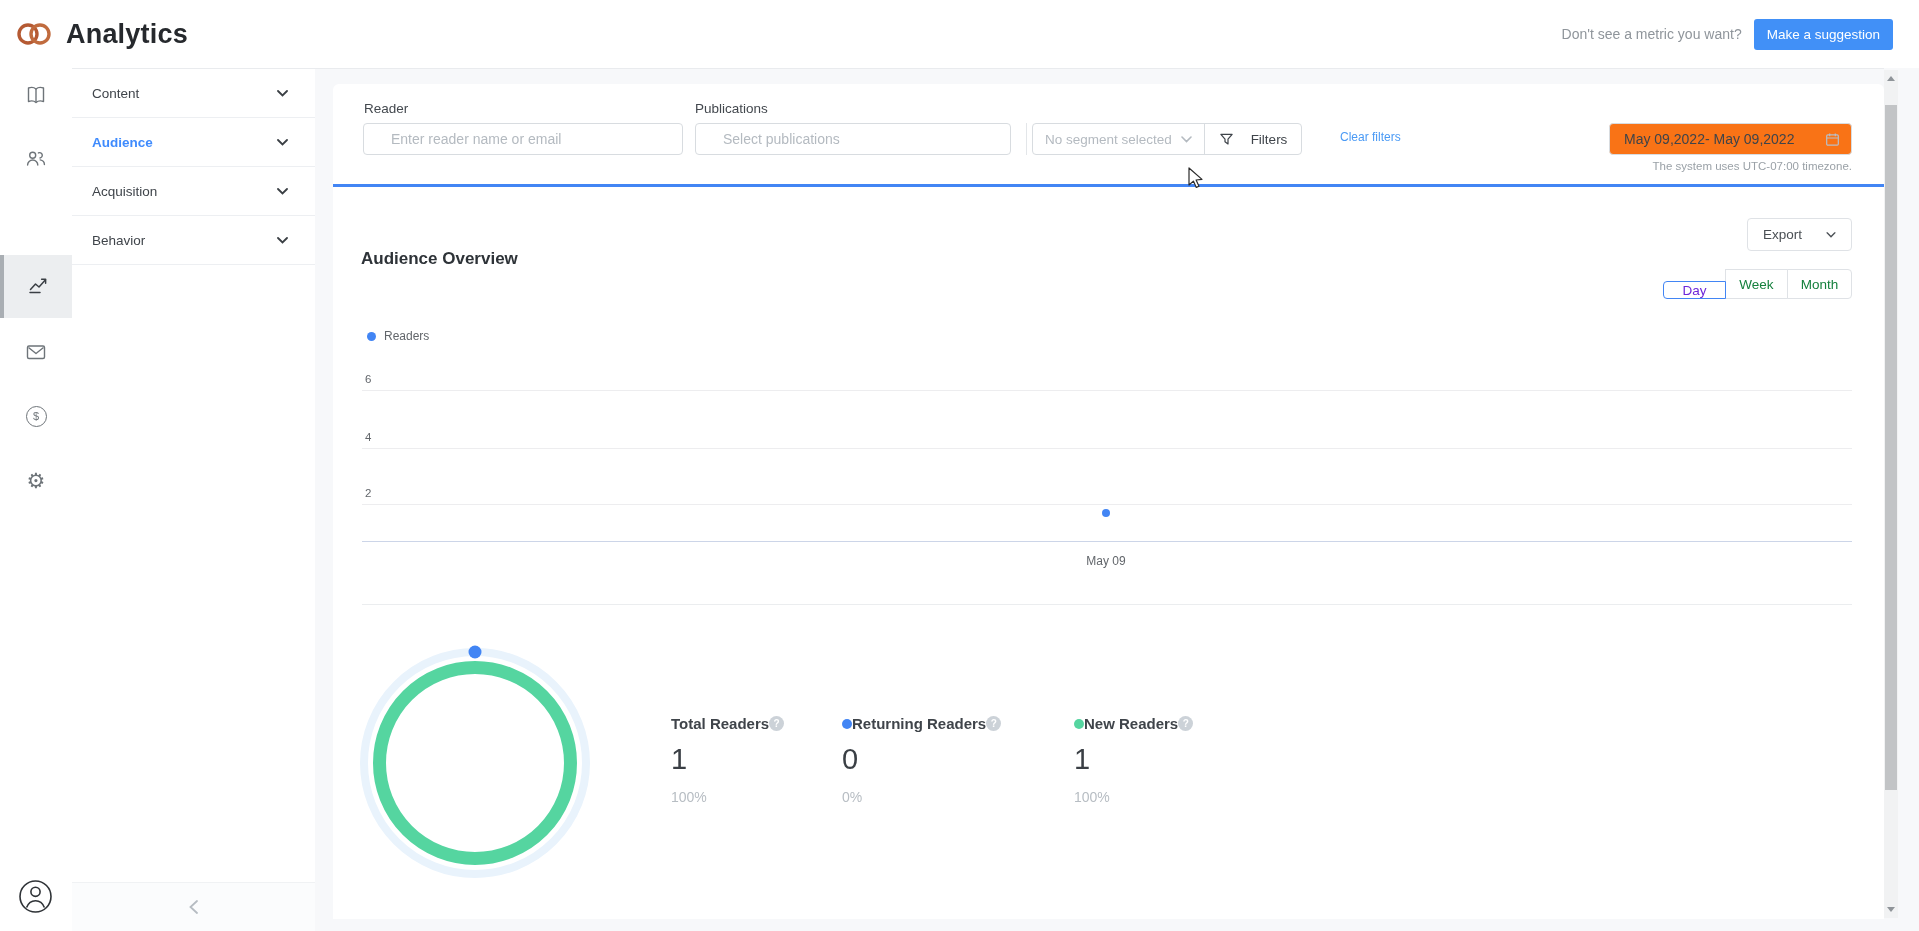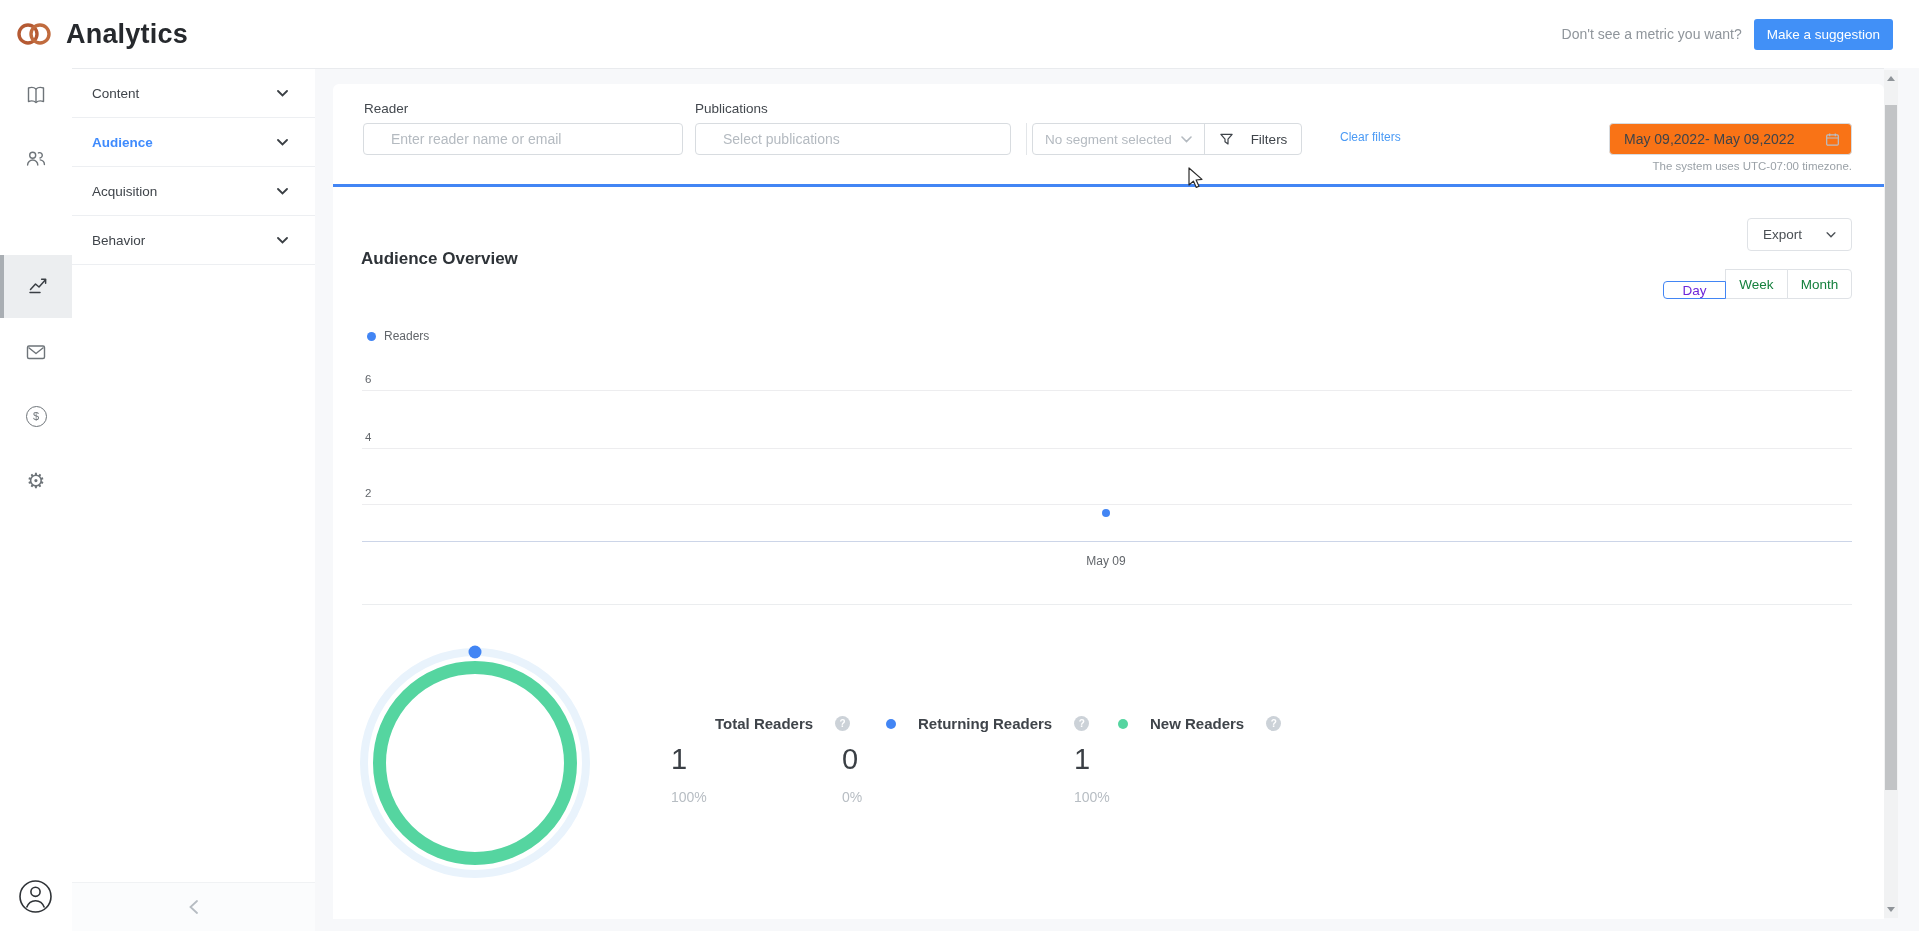--- a/index.html
+++ b/index.html
@@ -60,21 +60,21 @@
   .gridline { position:absolute; left:29px; width:1490px; height:1px; background:#ededef; }
   .axisline  { position:absolute; left:29px; width:1490px; height:1px; background:#ccd5e8; }
   .ytick { position:absolute; left:32px; font-size:11.5px; color:#62666b; }
   .data-point { position:absolute; left:769px; top:322px; width:8px; height:8px; border-radius:50%; background:#4285f4; }
   .xtick { position:absolute; left:740px; top:367px; width:66px; text-align:center; font-size:12px; color:#62666b; }
   .section-divider { position:absolute; left:29px; top:417px; width:1490px; height:1px; background:#ebedef; }
 
   .donut-wrap { position:absolute; left:22px; top:456px; width:240px; height:240px; }
 
   .stat-block { position:absolute; top:528px; }
-  .stat-label-row { display:flex; align-items:center; gap:22px;margin-left:44px; }
+  .stat-label-row { display:flex; align-items:center; gap:0; }
   .stat-dot { width:10px; height:10px; border-radius:50%; }
   .dot-blue { background:#4285f4; } .dot-green { background:#55d5a0; }
   .stat-label { font-size:15px; font-weight:600; color:#3f444a; }
   .help-badge { width:15px; height:15px; border-radius:50%; background:#ccd2d8; color:#fff; font-size:10px; font-weight:700; display:flex; align-items:center; justify-content:center; cursor:pointer; }
   .stat-value { margin-top:11px; font-size:29px; color:#3a3f45; }
   .stat-pct { margin-top:13px; font-size:14px; color:#b7bdc3; }
 
   
   .scrollbar { position:absolute; left:1884px; top:70px; width:14px; height:848px; background:#f1f2f3; z-index:6; }
   .sb-up { position:absolute; top:6px; left:3px; width:0; height:0; border-left:4px solid transparent; border-right:4px solid transparent; border-bottom:5px solid #8f9499; }

